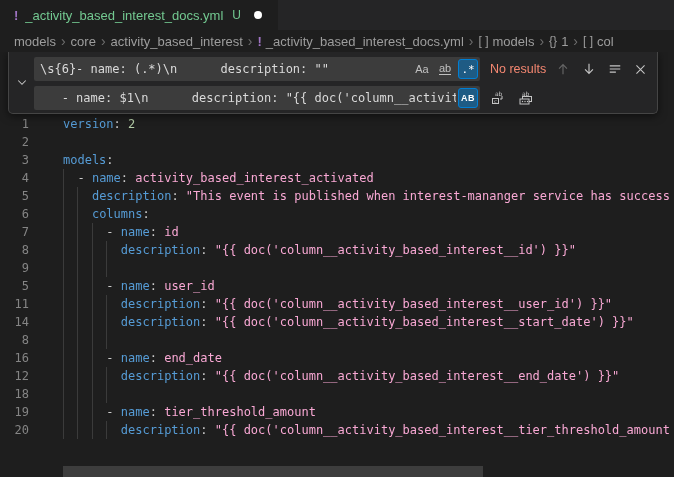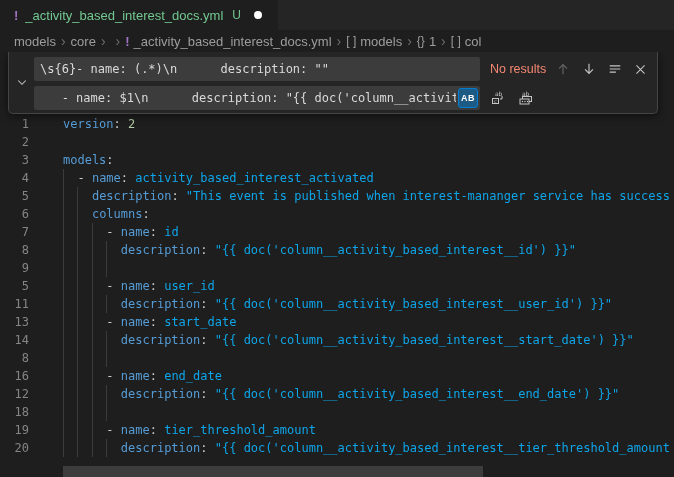--- a/index.html
+++ b/index.html
@@ -32,21 +32,21 @@
   .editor { position:relative; height:425px; overflow:hidden; }
   .code { position:absolute; top:63px; left:0; right:0; }
   .code-line { display:flex; height:18px; line-height:18px;
     font-family:"DejaVu Sans Mono", monospace; font-size:12px; }
   .ln { width:29px; text-align:right; color:#858585; flex:none; cursor:pointer; }
   .lc { margin-left:34px; white-space:pre; position:relative; flex:1; cursor:text; }
   .guide { position:absolute; top:0; bottom:0; width:1px; background:#3b3b3b; }
   .tok.key { color:#569cd6; }
   .tok.pun { color:#cccccc; }
   .tok.num { color:#b5cea8; }
-  .tok.str { color:#0ea5e9; }
+  .tok.str { color:#f9a8d4; }
   
   .find-widget {
     position:absolute; top:0; left:8px; width:650px; height:62px;
     background:#252526; border:1px solid #454545; border-top:none;
     border-radius:0 0 5px 5px; box-shadow:0 2px 8px rgba(0,0,0,.55);
     display:flex; z-index:10; padding:5px 8px 6px 0;
   }
   .toggle { width:25px; display:flex; align-items:center; justify-content:center;
     color:#c5c5c5; cursor:pointer; flex:none; }
   .fw-rows { flex:1; display:flex; flex-direction:column; gap:5px; min-width:0; }
@@ -94,20 +94,23 @@
 
   <div class="breadcrumbs">
       <span class="crumb">
         <span class="crumb-label">models</span>
       </span>
       <span class="sep">›</span>
       <span class="crumb">
         <span class="crumb-label">core</span>
       </span>
       <span class="sep">›</span>
+      <span class="crumb">
+        <span class="crumb-label">activity_based_interest</span>
+      </span>
       <span class="sep">›</span>
       <span class="crumb">
         <span class="crumb-icon purple">!</span>
         <span class="crumb-label">_activity_based_interest_docs.yml</span>
       </span>
       <span class="sep">›</span>
       <span class="crumb">
         <span class="crumb-icon">[ ]</span>
         <span class="crumb-label">models</span>
       </span>
@@ -162,24 +165,20 @@
           <span class="ln">9</span>
           <span class="lc"><span class="guide" style="left: 0ch;"></span><span class="guide" style="left: 2ch;"></span><span class="guide" style="left: 4ch;"></span><span class="guide" style="left: 6ch;"></span></span>
         </div>
         <div class="code-line">
           <span class="ln">5</span>
           <span class="lc"><span class="guide" style="left: 0ch;"></span><span class="guide" style="left: 2ch;"></span><span class="guide" style="left: 4ch;"></span><span class="tok pun">      - </span><span class="tok key">name</span><span class="tok pun">: </span><span class="tok str">user_id</span></span>
         </div>
         <div class="code-line">
           <span class="ln">11</span>
           <span class="lc"><span class="guide" style="left: 0ch;"></span><span class="guide" style="left: 2ch;"></span><span class="guide" style="left: 4ch;"></span><span class="guide" style="left: 6ch;"></span><span class="tok pun">        </span><span class="tok key">description</span><span class="tok pun">: </span><span class="tok str">"{{ doc('column__activity_based_interest__user_id') }}"</span></span>
-        </div>
-        <div class="code-line">
-          <span class="ln">13</span>
-          <span class="lc"><span class="guide" style="left: 0ch;"></span><span class="guide" style="left: 2ch;"></span><span class="guide" style="left: 4ch;"></span><span class="tok pun">      - </span><span class="tok key">name</span><span class="tok pun">: </span><span class="tok str">start_date</span></span>
         </div>
         <div class="code-line">
           <span class="ln">14</span>
           <span class="lc"><span class="guide" style="left: 0ch;"></span><span class="guide" style="left: 2ch;"></span><span class="guide" style="left: 4ch;"></span><span class="guide" style="left: 6ch;"></span><span class="tok pun">        </span><span class="tok key">description</span><span class="tok pun">: </span><span class="tok str">"{{ doc('column__activity_based_interest__start_date') }}"</span></span>
         </div>
         <div class="code-line">
           <span class="ln">8</span>
           <span class="lc"><span class="guide" style="left: 0ch;"></span><span class="guide" style="left: 2ch;"></span><span class="guide" style="left: 4ch;"></span><span class="guide" style="left: 6ch;"></span></span>
         </div>
         <div class="code-line">
@@ -209,20 +208,27 @@
         <span class="icon">
           <svg width="12" height="12" viewBox="0 0 16 16">
               <path d="M3 6l5 5 5-5" fill="none" stroke="currentColor" stroke-width="1.4"></path>
             </svg>
         </span>
       </div>
       <div class="fw-rows">
         <div class="frow">
           <div class="fw-input">
             <span class="fw-text">\s{6}- name: (.*)\n      description: ""</span>
+            <span class="opts">
+              <span class="opt">Aa</span>
+              <span class="opt">
+                  <span class="uw">ab</span>
+                </span>
+              <span class="opt mono active">.*</span>
+            </span>
           </div>
           <span class="status">No results</span>
           <span class="navs">
             <span class="icon-btn disabled">
               <span>
                   <svg width="14" height="14" viewBox="0 0 16 16">
                     <path d="M8 14V3M3.5 7.5L8 3l4.5 4.5" fill="none" stroke="currentColor" stroke-width="1.3"></path>
                   </svg>
                 </span>
             </span>

